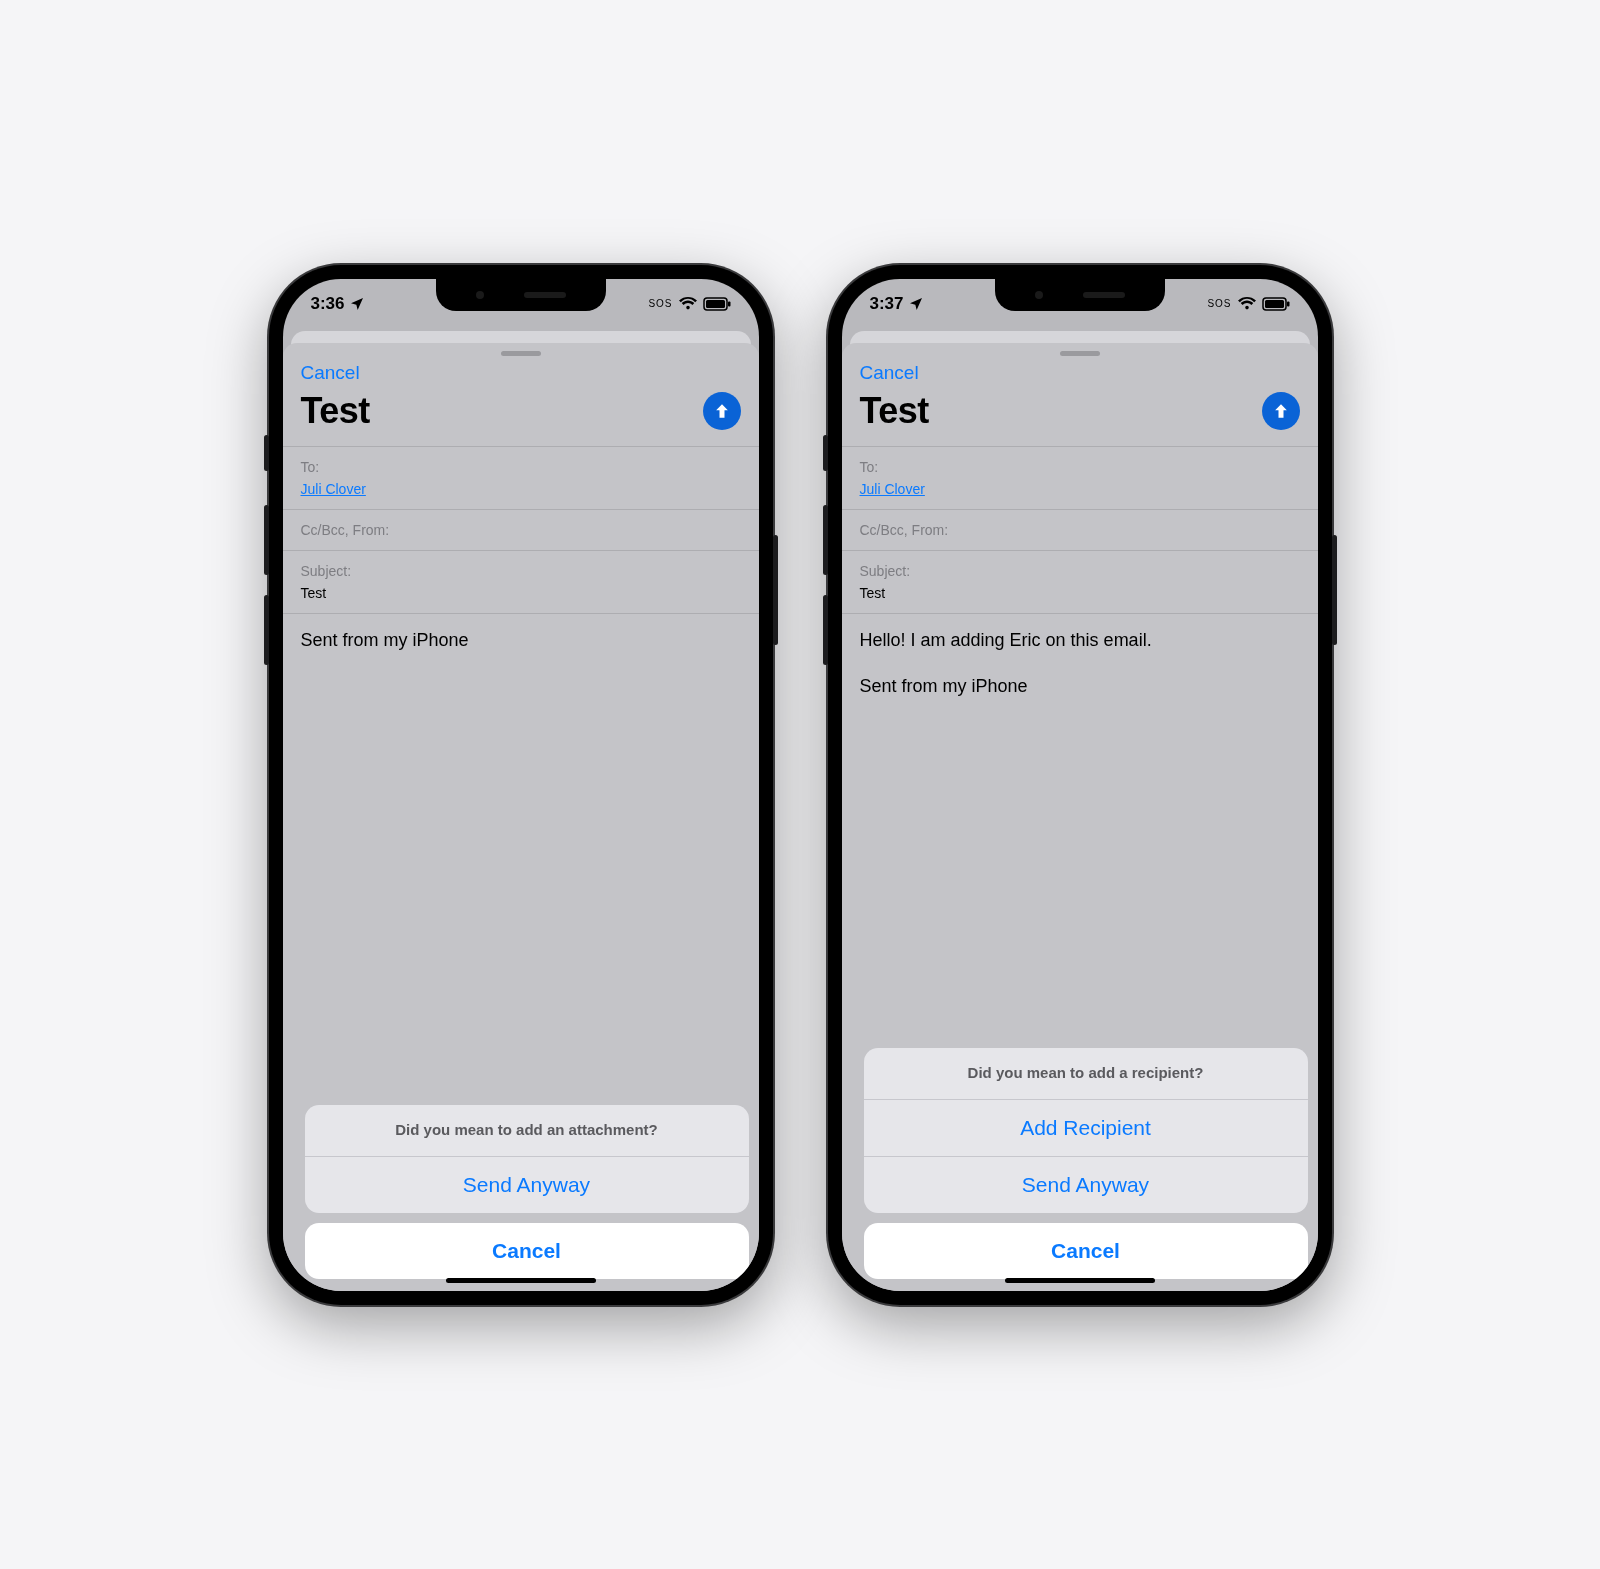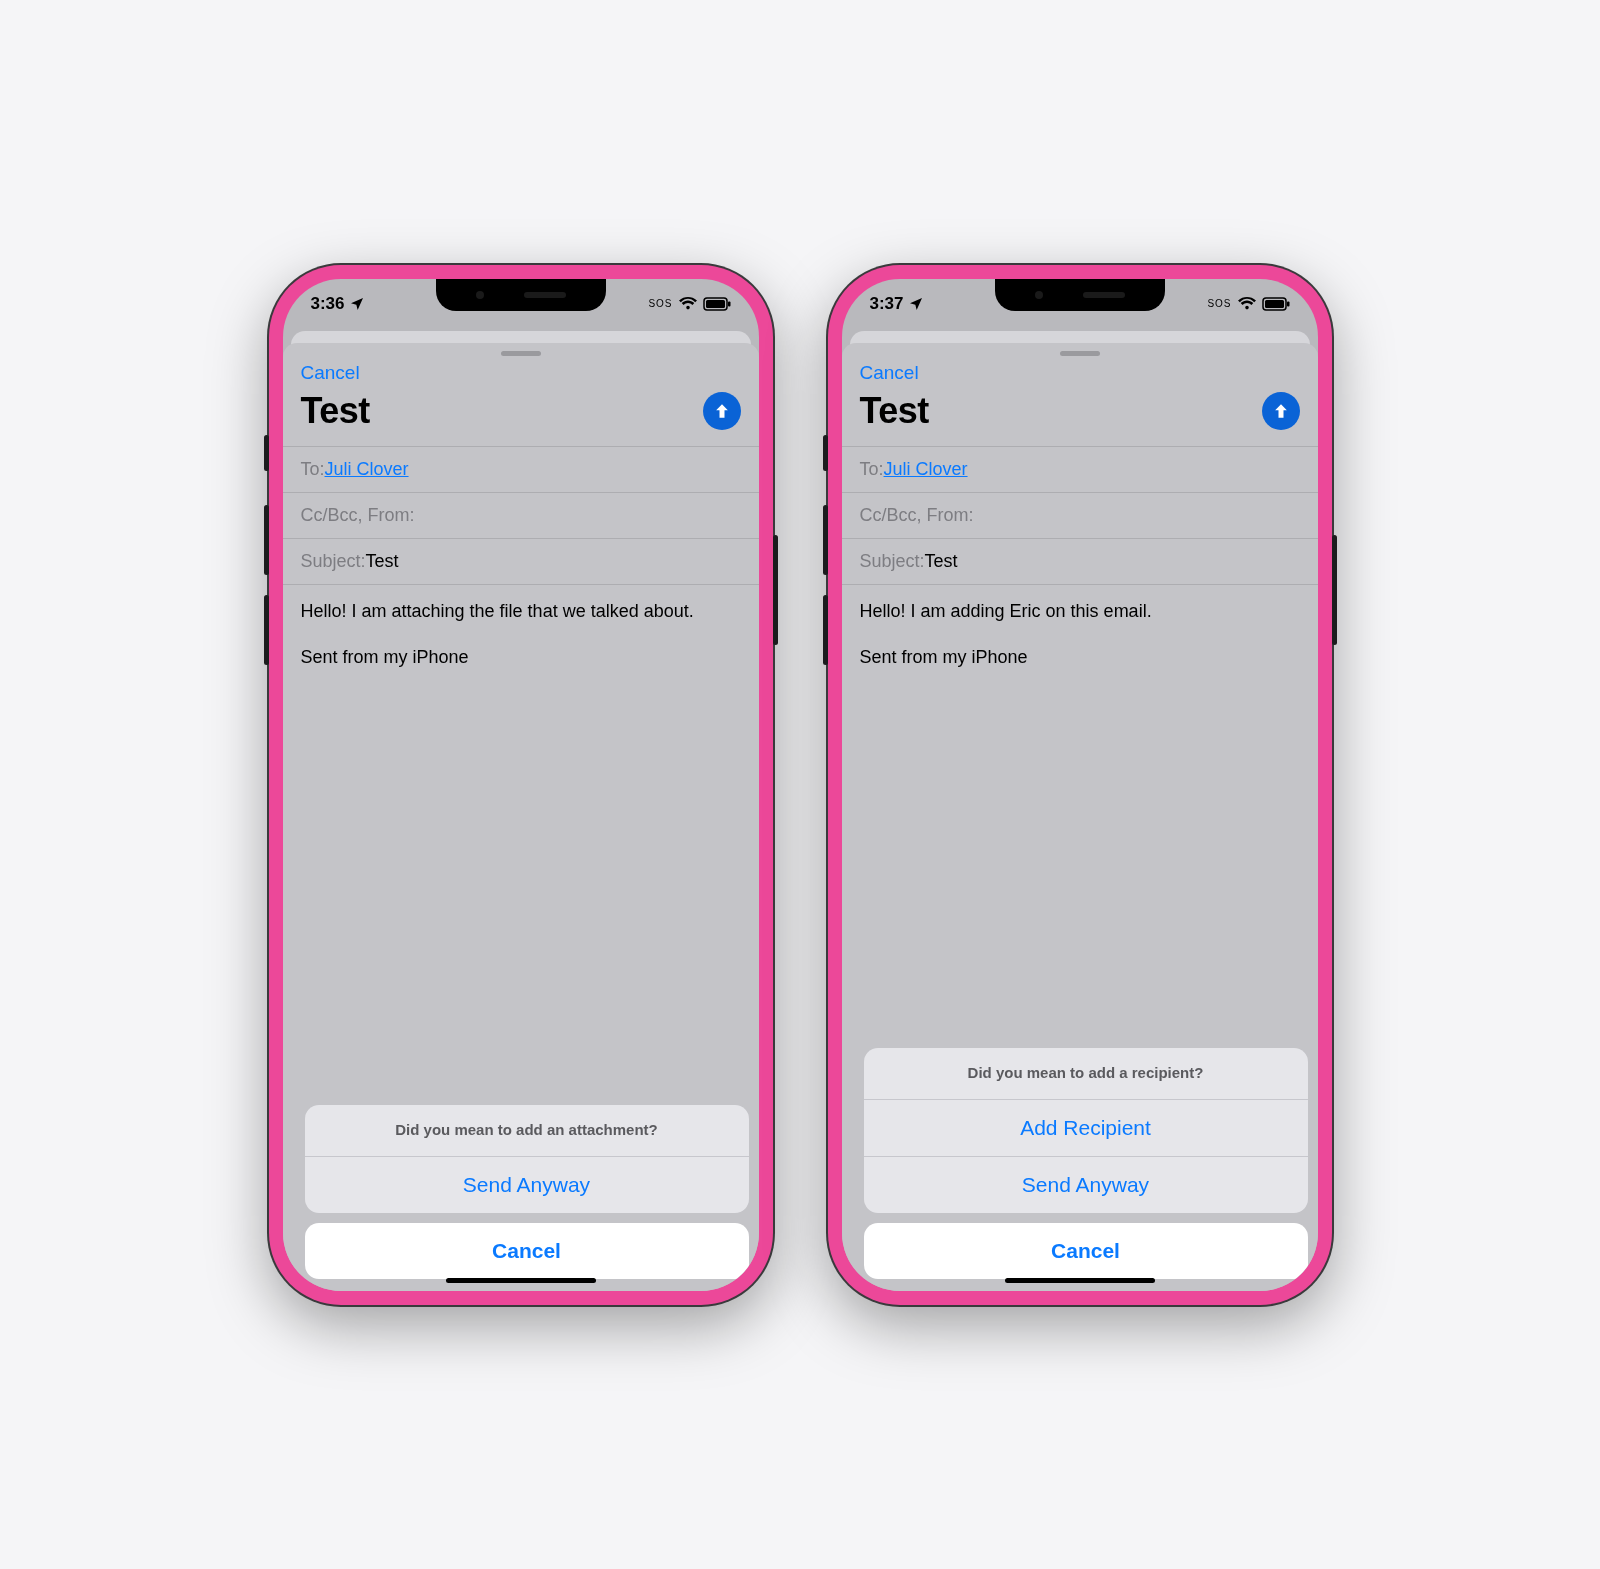--- a/index.html
+++ b/index.html
@@ -9,21 +9,21 @@
     width: 1600px;
     height: 1569px;
     display: flex;
     justify-content: center;
     align-items: center;
     gap: 55px;
   }
   .device {
     width: 504px;
     height: 1040px;
-    background: #ec4899;
+    background: #000000;
     border-radius: 72px;
     padding: 14px;
     position: relative;
     box-shadow: 0 0 0 2px #3a3a3c, 0 20px 60px rgba(0,0,0,0.35);
   }
   
   .btn-l1, .btn-l2, .btn-l3, .btn-r {
     position: absolute;
     background: #1c1c1e;
     border-radius: 3px;
@@ -95,22 +95,22 @@
   }
   .title-row h1 { font-size:36px; font-weight:800; letter-spacing:-0.5px; }
   .send-btn {
     width:38px; height:38px; border-radius:50%;
     background:#0a63d6; display:flex; align-items:center; justify-content:center;
   }
   .send-btn svg { display:block; }
   .field {
     padding: 12px 18px;
     border-top:1px solid #adadb1;
-    font-size:18px;
-    display:flex; gap:0;
+    font-size:14px;
+    display:flex; gap:6px;flex-direction:column;
   }
   .field-label { color:#7d7d82; }
   .field-recipient { color:#0a7aff;text-decoration:underline; }
   .field-value { color:#000; }
   .body-area {
     border-top:1px solid #adadb1;
     padding: 14px 18px;
     font-size:18px; line-height:1.35;
     flex:1;
   }
@@ -216,21 +216,20 @@
         <span class="field-recipient">Juli Clover</span>
       </div>
       <div class="field">
         <span class="field-label">Cc/Bcc, From:</span>
       </div>
       <div class="field">
         <span class="field-label">Subject:</span>
         <span class="field-value">Test</span>
       </div>
       <div class="body-area">
-        <p>Hello! I am attaching the file that we talked about.</p>
         <p>Sent from my iPhone</p>
       </div>
     </div>
 
     <div class="action-sheet">
       <div class="as-group">
         <div class="as-header">
           <div class="as-title">Did you mean to add an attachment?</div>
         </div>
         <div class="as-btn">Send Anyway</div>

